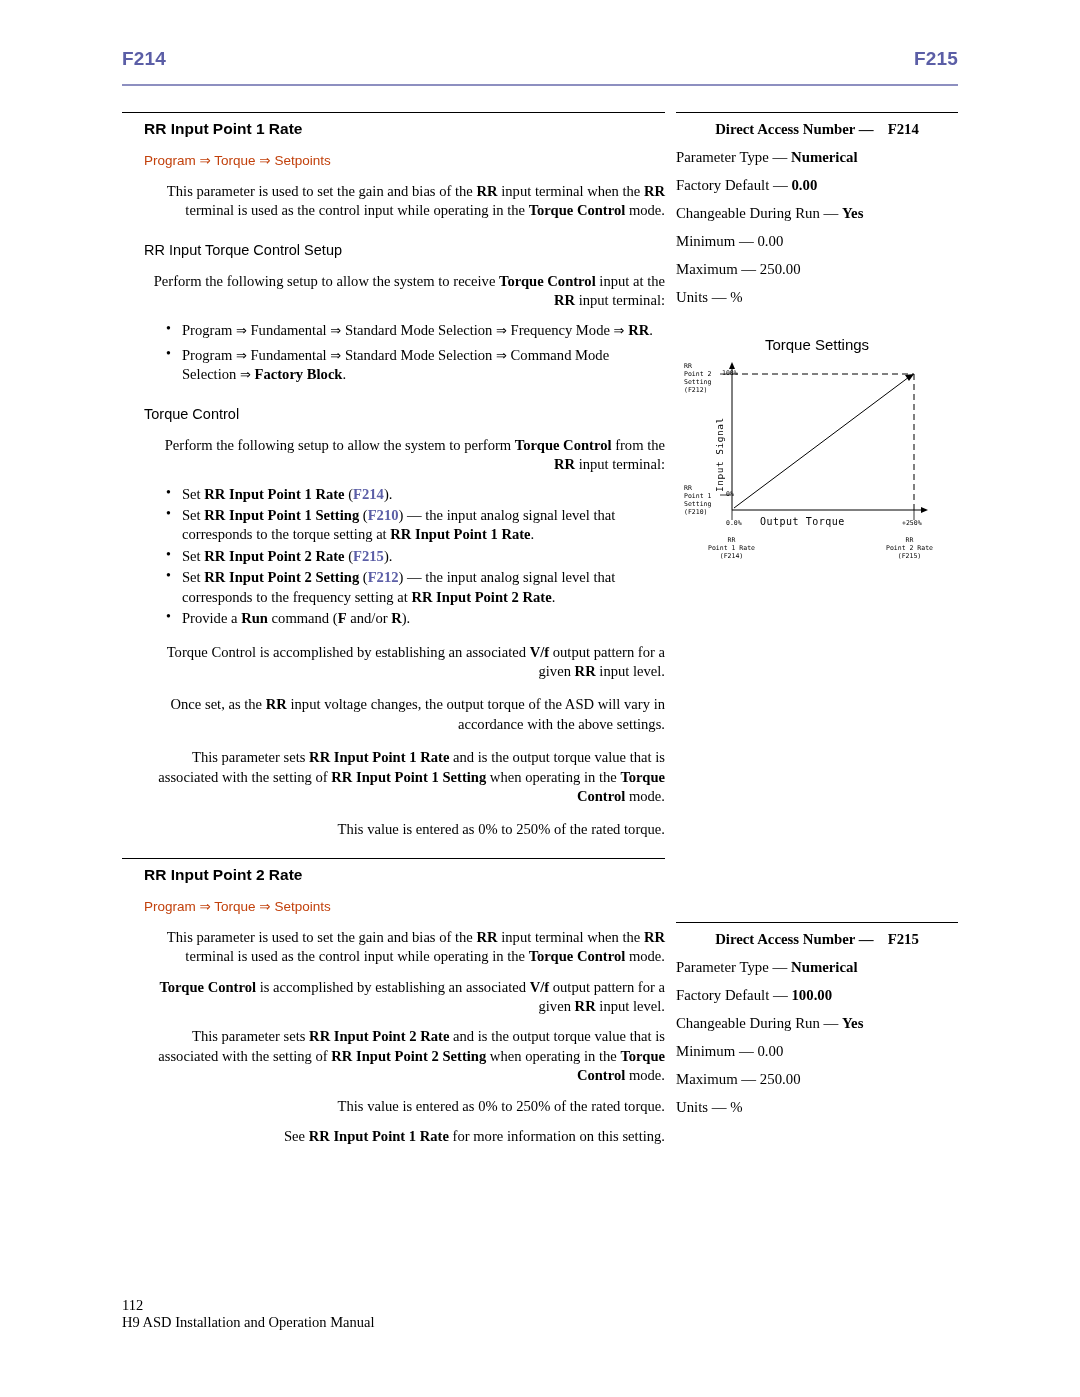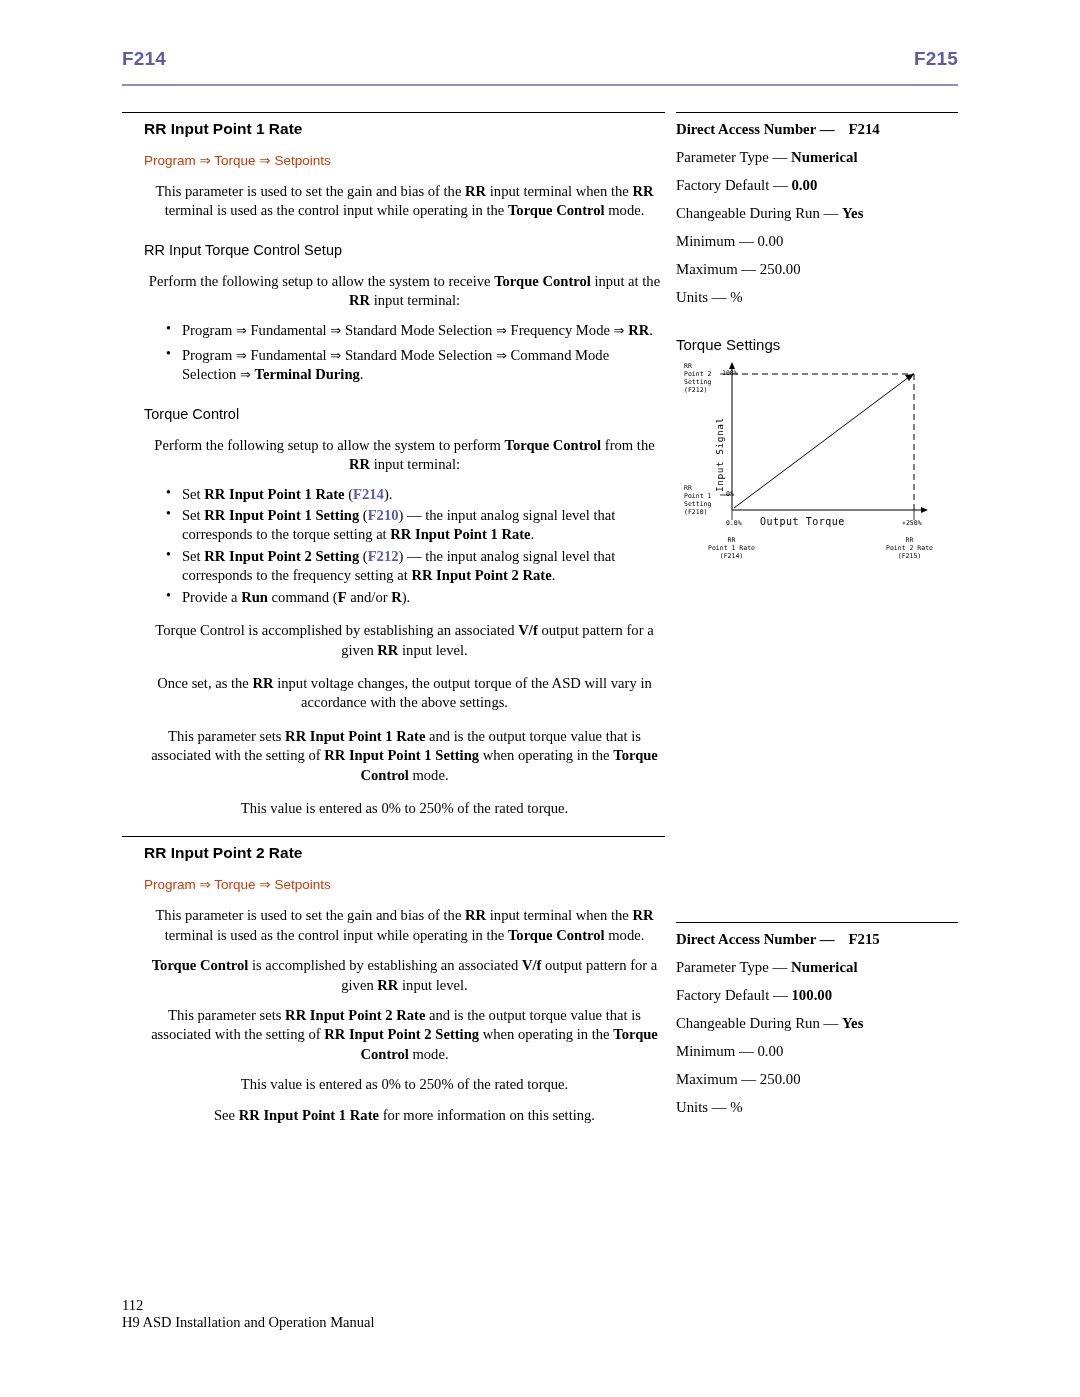--- a/index.html
+++ b/index.html
@@ -77,21 +77,21 @@
   .path {
     font-family: "Liberation Sans", sans-serif;
     font-size: 13.5px;
     margin: 6px 0 0 22px;
     color: #c2410c;
   }
   p.body {
     font-size: 14.6px;
     line-height: 1.33;
     margin: 14px 0 0 22px;
-    text-align: center;
+    text-align: right;
   }
   p.body.tight { margin-top: 11px; }
   .sub-head {
     font-family: "Liberation Sans", sans-serif;
     font-weight: normal;
     font-size: 14.5px;
     margin: 21px 0 0 22px;
   }
   ul.bul {
     list-style: none;
@@ -119,39 +119,40 @@
   .arrow { font-family: "DejaVu Sans", sans-serif; font-size: 13px; }
 
   
   .spec-head {
     border-top: 1.4px solid #000;
     padding-top: 8px;
     font-family: "Liberation Serif", serif;
     font-weight: bold;
     font-size: 14.8px;
     margin: 0;
+    text-align: center;
   }
   .spec-head .val { padding-left: 14px; }
   .spec {
     font-size: 14.8px;
     margin-top: 11px;
   }
   .spec b { font-weight: bold; }
 
   
   .diagram {
     position: relative;
     margin-top: 30px;
     width: 282px;
     height: 232px;
   }
   .diag-title {
     font-family: "Liberation Sans", sans-serif;
     font-size: 15px;
-    text-align: left;
+    text-align: center;
     margin-bottom: 10px;
   }
   .tiny {
     font-family: "DejaVu Sans Mono", monospace;
     font-size: 6.5px;
     line-height: 1.25;
     position: absolute;
     white-space: pre;
   }
   .tiny2 {
@@ -203,30 +204,31 @@
     <div class="path">Program ⇒ Torque ⇒ Setpoints</div>
 
     <p class="body">This parameter is used to set the gain and bias of the <b>RR</b> input terminal when the <b>RR</b> terminal is used as the control input while operating in the <b>Torque Control</b> mode.</p>
 
     <div class="sub-head">RR Input Torque Control Setup</div>
 
     <p class="body">Perform the following setup to allow the system to receive <b>Torque Control</b> input at the <b>RR</b> input terminal:</p>
 
     <ul class="bul">
       <li>Program <span class="arrow">⇒</span> Fundamental <span class="arrow">⇒</span> Standard Mode Selection <span class="arrow">⇒</span> Frequency Mode <span class="arrow">⇒</span> <b>RR</b>.</li>
-      <li>Program <span class="arrow">⇒</span> Fundamental <span class="arrow">⇒</span> Standard Mode Selection <span class="arrow">⇒</span> Command Mode Selection <span class="arrow">⇒</span> <b>Terminal During</b>.</li>
+      <li>Program <span class="arrow">⇒</span> Fundamental <span class="arrow">⇒</span> Standard Mode Selection <span class="arrow">⇒</span> Command Mode Selection <span class="arrow">⇒</span> <b>Factory Block</b>.</li>
     </ul>
 
     <div class="sub-head">Torque Control</div>
 
     <p class="body">Perform the following setup to allow the system to perform <b>Torque Control</b> from the <b>RR</b> input terminal:</p>
 
     <ul class="bul close">
       <li>Set <b>RR Input Point 1 Rate</b> (<span class="ref">F214</span>).</li>
       <li>Set <b>RR Input Point 1 Setting</b> (<span class="ref">F210</span>) — the input analog signal level that corresponds to the torque setting at <b>RR Input Point 1 Rate</b>.</li>
+      <li>Set <b>RR Input Point 2 Rate</b> (<span class="ref">F215</span>).</li>
       <li>Set <b>RR Input Point 2 Setting</b> (<span class="ref">F212</span>) — the input analog signal level that corresponds to the frequency setting at <b>RR Input Point 2 Rate</b>.</li>
       <li>Provide a <b>Run</b> command (<b>F</b> and/or <b>R</b>).</li>
     </ul>
 
     <p class="body">Torque Control is accomplished by establishing an associated <b>V/f</b> output pattern for a given <b>RR</b> input level.</p>
 
     <p class="body">Once set, as the <b>RR</b> input voltage changes, the output torque of the ASD will vary in accordance with the above settings.</p>
 
     <p class="body">This parameter sets <b>RR Input Point 1 Rate</b> and is the output torque value that is associated with the setting of <b>RR Input Point 1 Setting</b> when operating in the <b>Torque Control</b> mode.</p>
 

